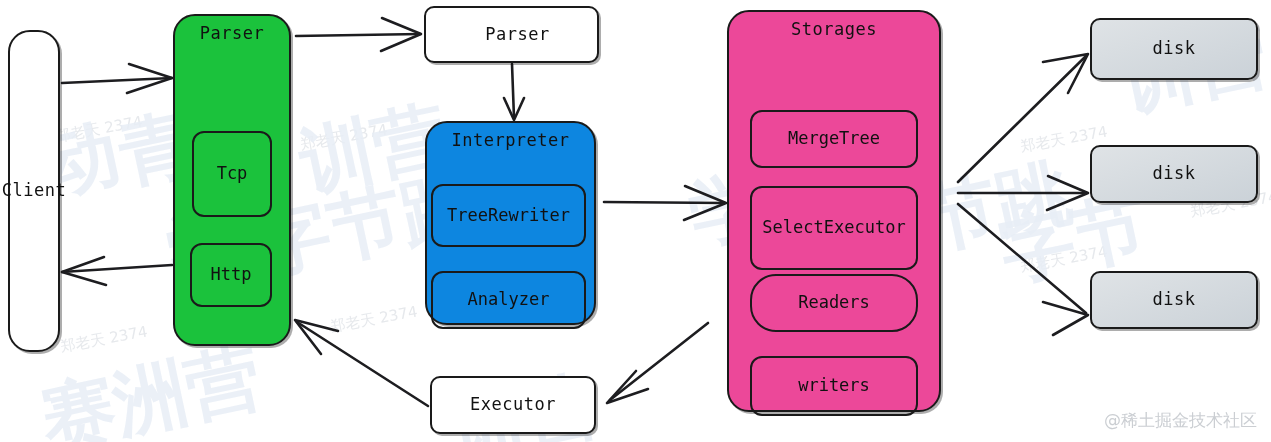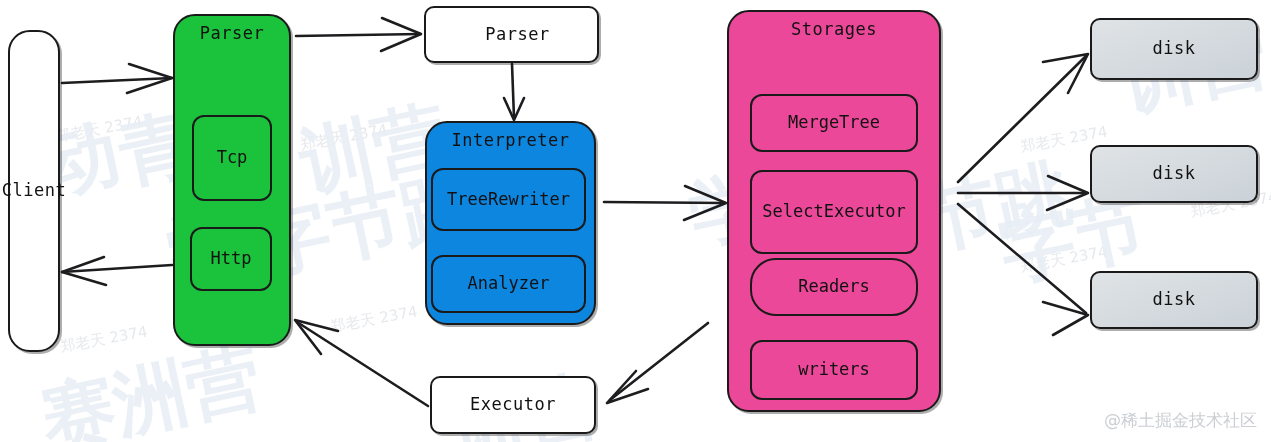--- a/index.html
+++ b/index.html
@@ -58,20 +58,21 @@
     align-items: center;
     justify-content: center;
     text-align: center;
     border: 2.2px solid #1a1a1a;
     border-radius: 12px;
     background: transparent;
     font-size: 17px;
     color: #111111;
     line-height: 1.15;
     padding: 0 4px;
+    margin-top: 16px;
   }
 
   svg.edges {
     position: absolute;
     left: 0; top: 0;
     width: 1271px;
     height: 442px;
     pointer-events: none;
   }
   .edge {

